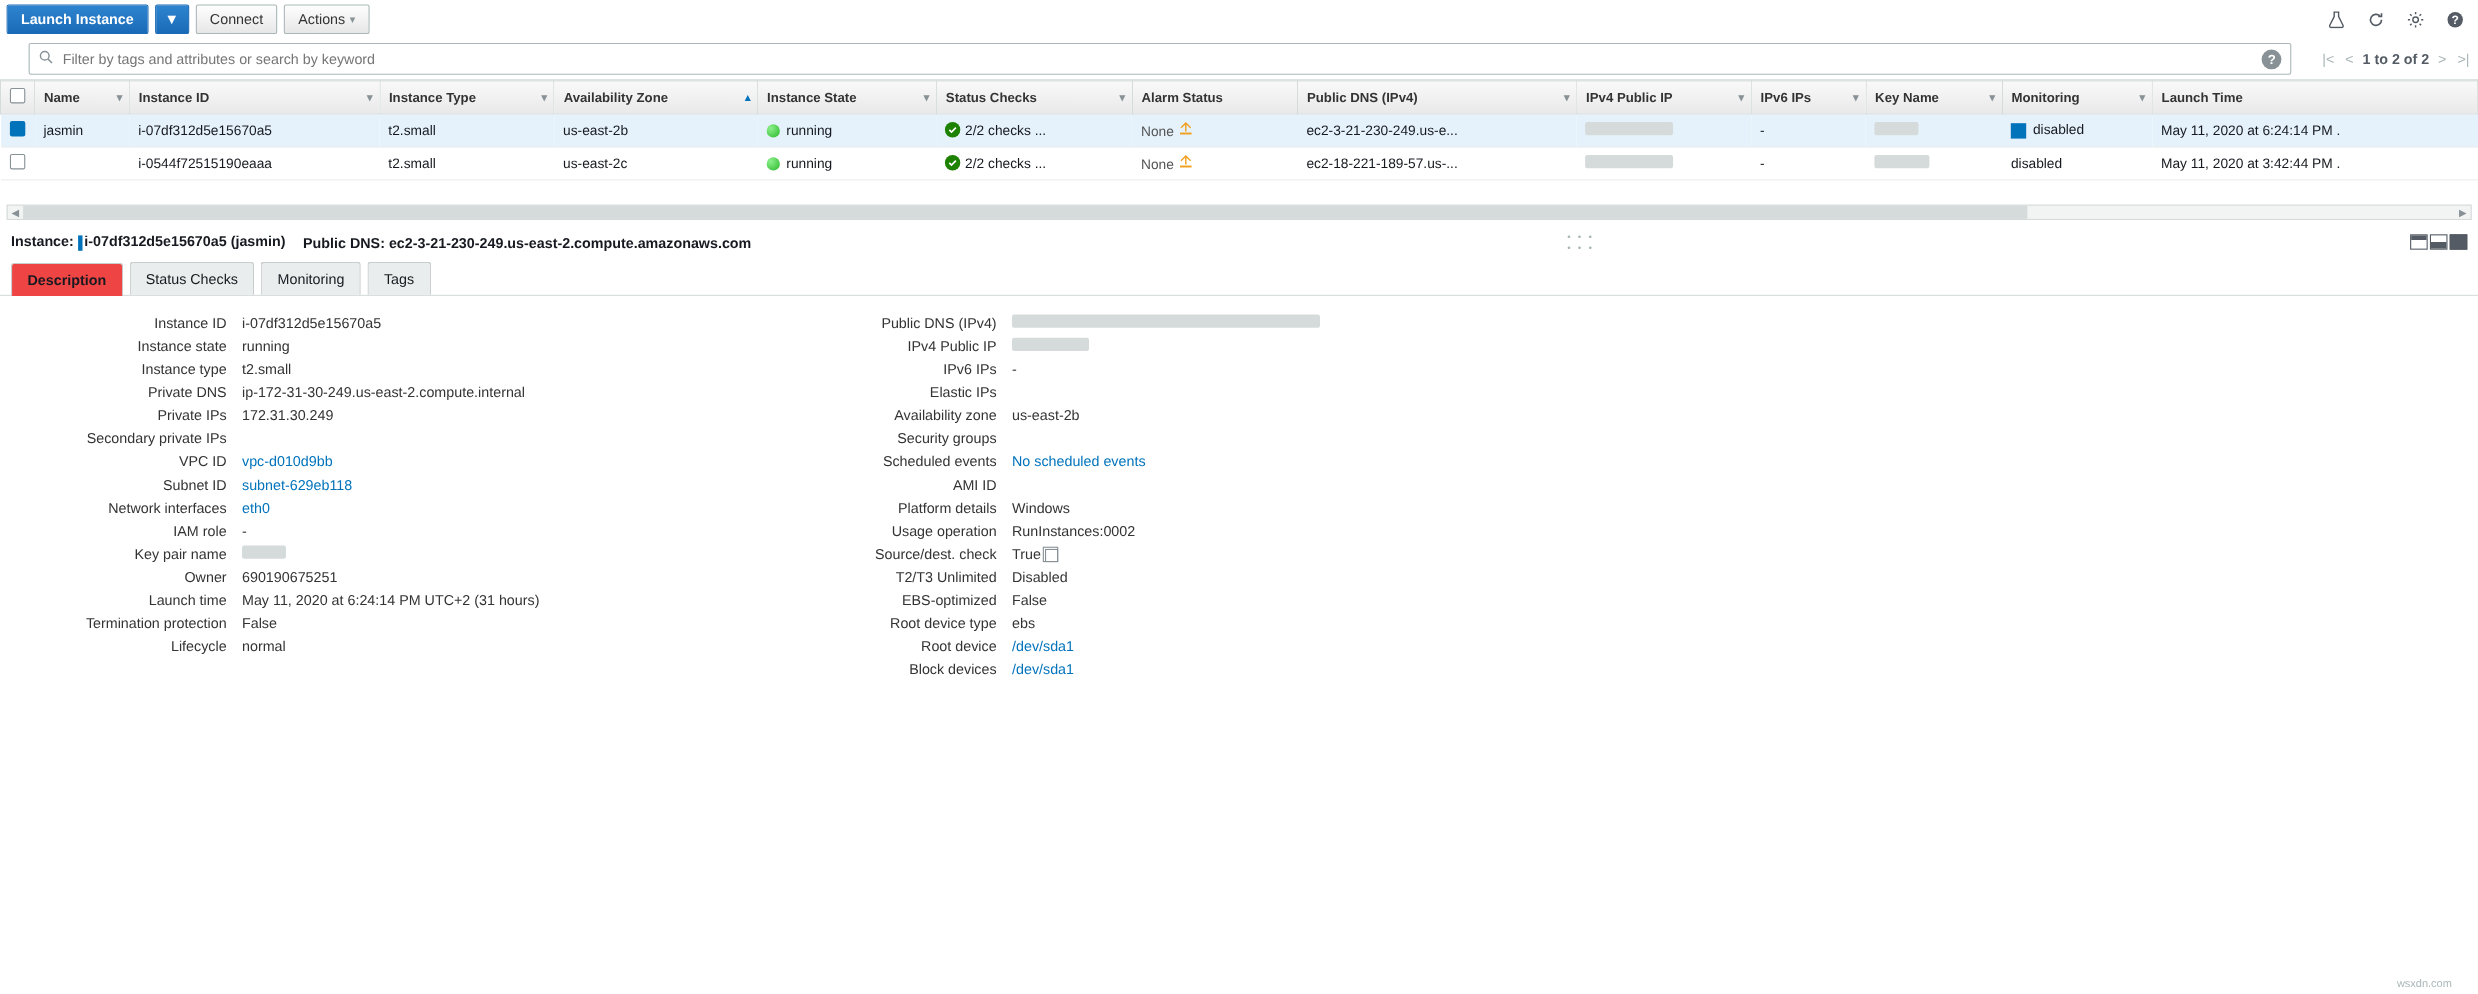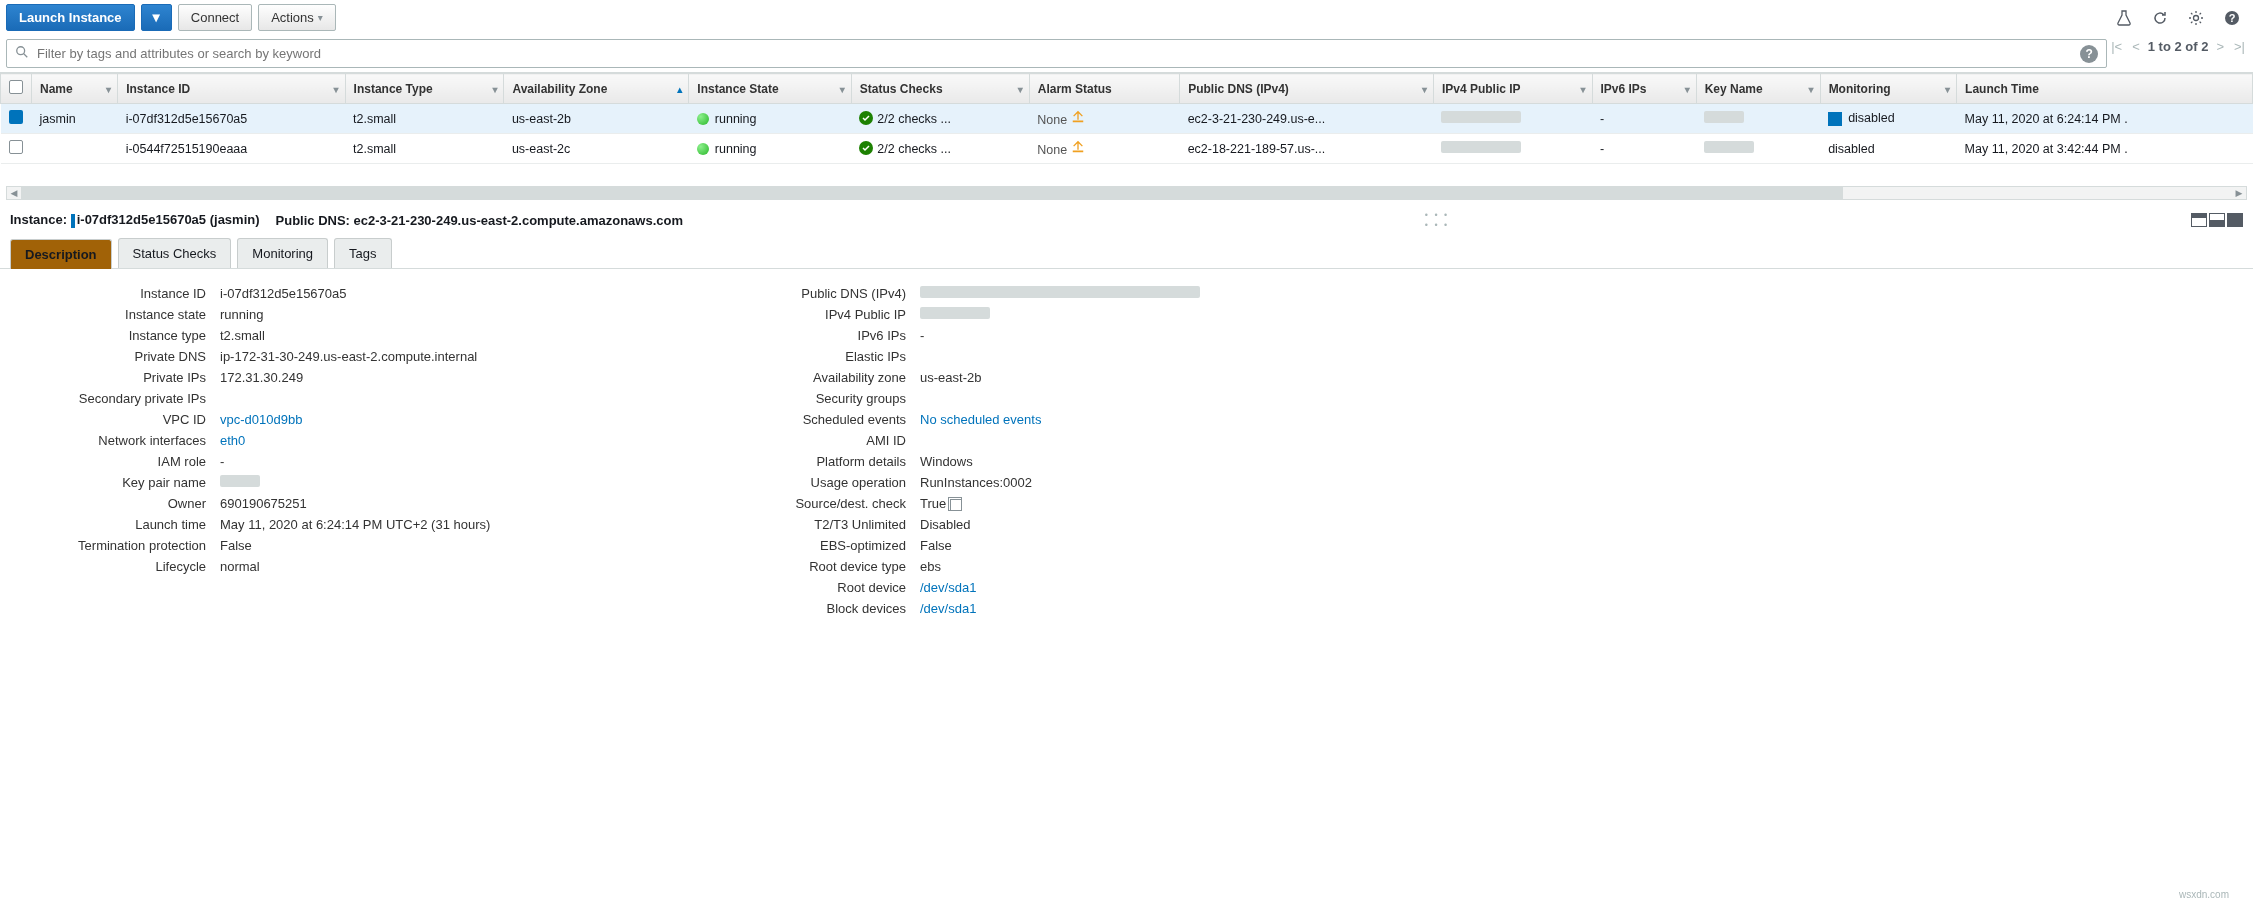--- a/index.html
+++ b/index.html
@@ -3,21 +3,21 @@
 <meta charset="utf-8">
 <style>
 * { box-sizing: border-box; margin: 0; padding: 0; }
 body { font-family: "Amazon Ember", "Helvetica Neue", Arial, sans-serif; font-size: 13px; color: #16191f; background: #fff; overflow-x: hidden; }
 .toolbar { display: flex; align-items: center; padding: 4px 6px; gap: 6px; }
 .btn { display: inline-flex; align-items: center; padding: 5px 12px; border: 1px solid #aab7b8; border-radius: 2px; background: linear-gradient(#fefefe,#e7e7e7); cursor: pointer; font-size: 13px; color: #333; }
 .btn-primary { background: linear-gradient(#2e84d0,#1a6bb7); color: #fff; border-color: #1a6bb7; font-weight: bold; }
 .btn-dropdown-arrow { background: linear-gradient(#2e84d0,#1a6bb7); color:#fff; border-color:#1a6bb7; padding:5px 8px; border-radius:2px; border:1px solid #1a6bb7; }
 .spacer { flex: 1; }
 .icon-btn { width: 22px; height: 22px; display:inline-flex; align-items:center; justify-content:center; margin:0 4px; cursor:pointer; color:#545b64; }
-.search-row { display:flex; align-items:flex-start; padding:4px 6px; gap:2px; }
+.search-row { display:flex; align-items:center; padding:4px 6px; gap:26px;margin-left:20px; }
 .search-box { flex:1; display:flex; align-items:center; border:1px solid #aab7b8; border-radius:2px; padding:4px 8px; background:#fff; }
 .search-box input { flex:1; border:none; outline:none; font-size:13px; padding:2px 4px; }
 .search-box .mag { color:#879196; margin-right:4px; }
 .search-help { width:18px; height:18px; border-radius:50%; background:#879196; color:#fff; display:inline-flex; align-items:center; justify-content:center; font-size:12px; font-weight:bold; margin-left:6px; }
 .pager { display:flex; align-items:center; gap:6px; color:#545b64; }
 .pager .pg-btn { color:#aab7b8; padding:0 2px; cursor:pointer; }
 .table-wrap { border-top:1px solid #d5dbdb; }
 table { width:100%; border-collapse:collapse; }
 thead th { background:linear-gradient(#f9f9f9,#e9e9e9); border:1px solid #d5dbdb; padding:6px 8px; text-align:left; font-weight:bold; font-size:12px; color:#333; position:relative; }
 thead th .sort { position:absolute; right:6px; top:50%; transform:translateY(-50%); color:#879196; font-size:10px; }
@@ -38,21 +38,21 @@
 .detail-header { display:flex; align-items:center; padding:8px 10px; gap:16px; font-size:13px; }
 .detail-header .grip { color:#aab7b8; letter-spacing:2px; flex:1; text-align:center; font-size:9px; }
 .detail-header .layout-icons { display:flex; gap:2px; }
 .layout-box { width:16px; height:14px; border:1px solid #545b64; display:inline-block; position:relative; }
 .layout-box.dark { background:#545b64; }
 .layout-box.half:before { content:""; position:absolute; left:0; right:0; top:50%; height:50%; background:#545b64; }
 .detail-label { font-weight:bold; }
 .bar-accent { display:inline-block; width:4px; height:14px; background:#0073bb; vertical-align:middle; margin-right:2px; }
 .tabs { display:flex; gap:6px; padding:0 10px; border-bottom:1px solid #d5dbdb; }
 .tab { padding:7px 14px; background:#eaeded; border:1px solid #c8cdcd; border-bottom:none; border-radius:3px 3px 0 0; cursor:pointer; font-size:13px; }
-.tab.active { background:#a16207; font-weight:bold; position:relative; top:1px; }
+.tab.active { background:#ef4444; font-weight:bold; position:relative; top:1px; }
 .desc-grid { display:flex; padding:14px 20px; gap:40px; max-width:1400px; }
 .desc-col { flex:1; }
 .desc-row { display:flex; padding:3px 0; font-size:13px; }
 .desc-row .k { width:200px; text-align:right; padding-right:14px; color:#333; }
 .desc-row .v { flex:1; color:#333; }
 .link { color:#0073bb; cursor:pointer; }
 .highlight-red { border:2px solid #d13212; padding:1px 4px; display:inline-block; }
 .copy-icon { display:inline-block; width:12px; height:12px; border:1px solid #879196; position:relative; margin-left:4px; vertical-align:middle; }
 .copy-icon:after { content:""; position:absolute; width:12px; height:12px; border:1px solid #879196; left:-3px; top:-3px; }
 .watermark { position:fixed; right:24px; bottom:4px; font-size:10px; color:#aab7b8; }
@@ -233,20 +233,24 @@
         </div>
     <div class="desc-row">
           <div class="k">Secondary private IPs</div>
           <div class="v"></div>
         </div>
     <div class="desc-row">
           <div class="k">VPC ID</div>
           <div class="v"><span class="link">vpc-d010d9bb</span></div>
         </div>
     <div class="desc-row">
+          <div class="k">Subnet ID</div>
+          <div class="v"><span class="link">subnet-629eb118</span></div>
+        </div>
+    <div class="desc-row">
           <div class="k">Network interfaces</div>
           <div class="v"><span class="link">eth0</span></div>
         </div>
     <div class="desc-row">
           <div class="k">IAM role</div>
           <div class="v">-</div>
         </div>
     <div class="desc-row">
           <div class="k">Key pair name</div>
           <div class="v"><span class="redacted" style="width:40px"></span></div>

